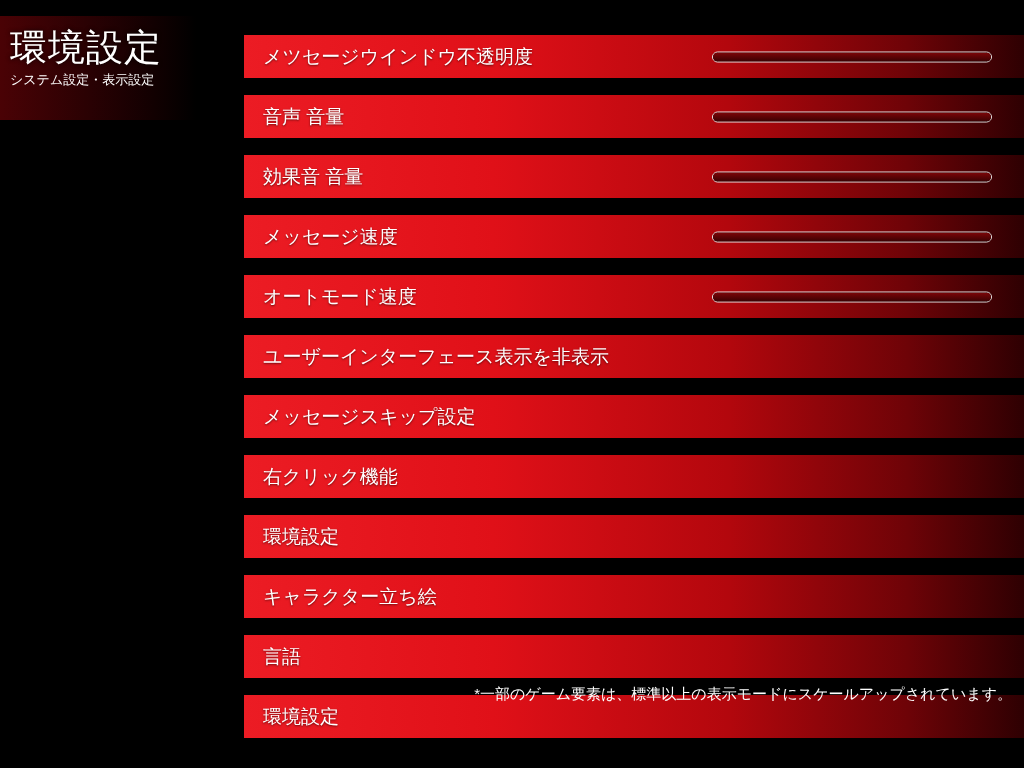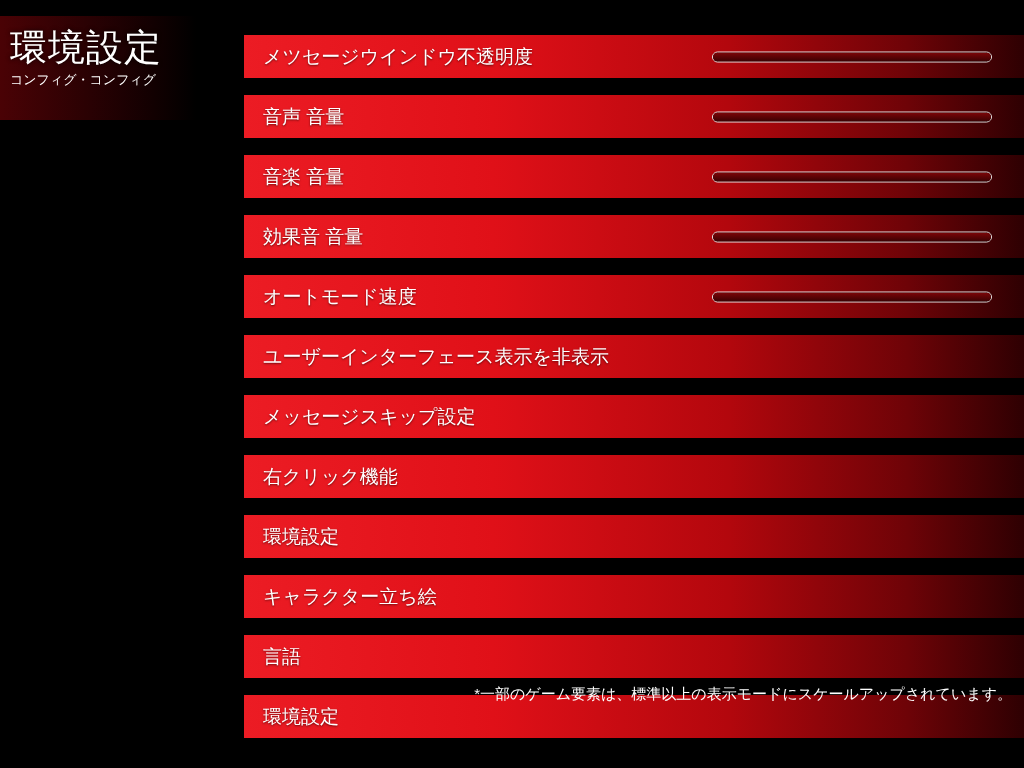--- a/index.html
+++ b/index.html
@@ -112,44 +112,44 @@
     text-align: right;
   }
 </style>
 </head>
 <body>
 
 <div id="screen">
 
   <div id="title-block">
     <div id="title-main">環境設定</div>
-    <div id="title-sub">コンフィグ・コンフィグ</div>
+    <div id="title-sub">システム設定・表示設定</div>
   </div>
 
   <div id="menu">
       <div class="menu-row">
         <span class="row-label">メツセージウインドウ不透明度</span>
         <div class="slider">
           <div class="slider-fill" style="width: 100%;"></div>
         </div>
       </div>
       <div class="menu-row">
         <span class="row-label">音声 音量</span>
         <div class="slider">
           <div class="slider-fill" style="width: 100%;"></div>
         </div>
       </div>
       <div class="menu-row">
-        <span class="row-label">音楽 音量</span>
+        <span class="row-label">効果音 音量</span>
         <div class="slider">
           <div class="slider-fill" style="width: 100%;"></div>
         </div>
       </div>
       <div class="menu-row">
-        <span class="row-label">効果音 音量</span>
+        <span class="row-label">メッセージ速度</span>
         <div class="slider">
           <div class="slider-fill" style="width: 100%;"></div>
         </div>
       </div>
       <div class="menu-row">
         <span class="row-label">オートモード速度</span>
         <div class="slider">
           <div class="slider-fill" style="width: 100%;"></div>
         </div>
       </div>

